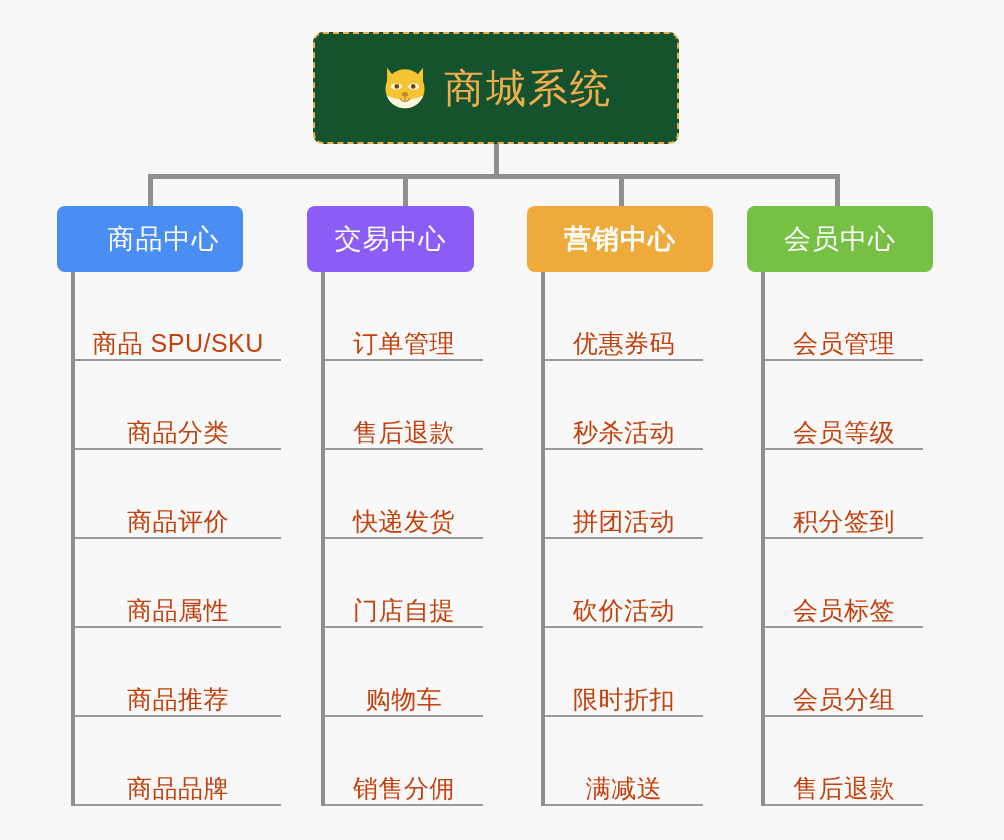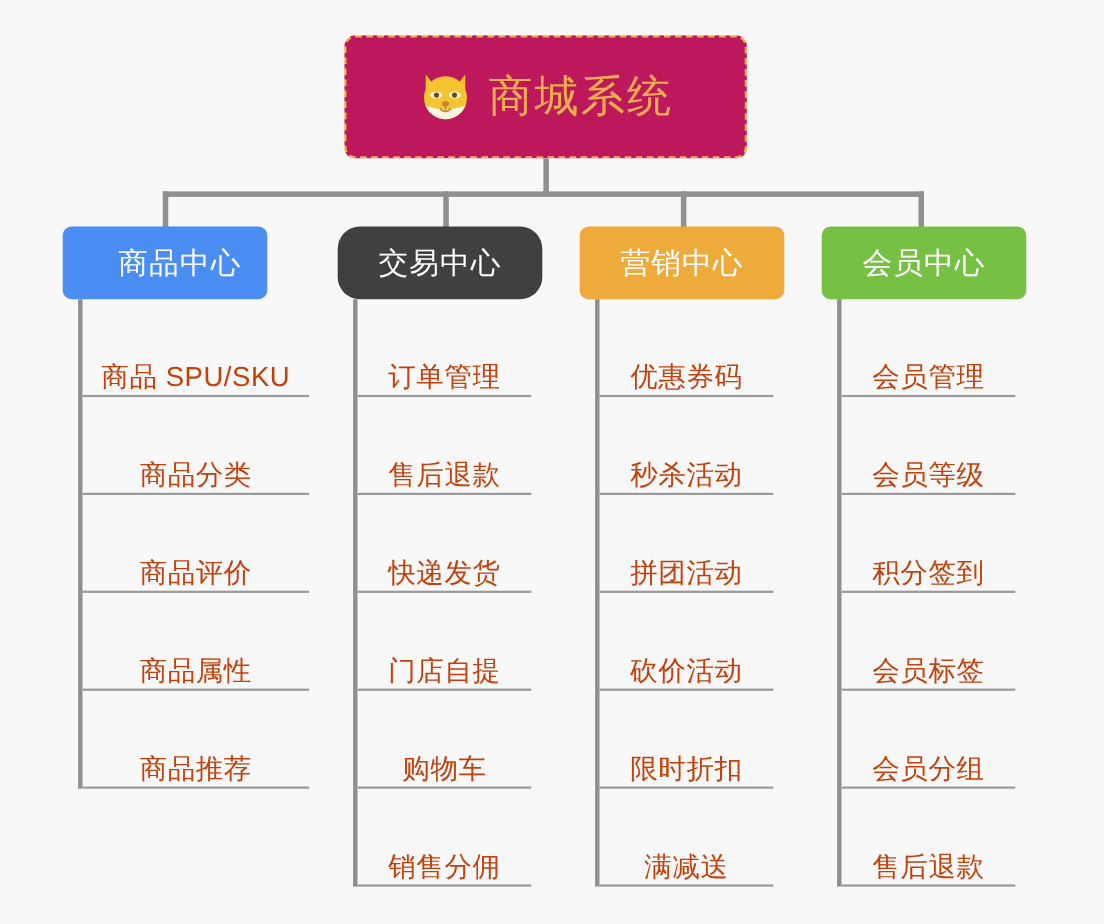--- a/index.html
+++ b/index.html
@@ -20,21 +20,21 @@
   }
 
   
   .root-node {
     position: absolute;
     left: 313px;
     top: 32px;
     width: 366px;
     height: 112px;
     box-sizing: border-box;
-    background: #be185d;
+    background: #14532d;
     border: 2px dashed #f0ad4e;
     border-radius: 10px;
     display: flex;
     align-items: center;
     justify-content: center;
     gap: 14px;
   }
   .root-emoji {
     width: 50px;
     height: 50px;
@@ -131,24 +131,24 @@
   <div class="conn conn-v-root"></div>
   <div class="conn conn-h-main"></div>
   <div class="conn conn-v-col" style="left: 148px;"></div>
   <div class="conn conn-v-col" style="left: 403px;"></div>
   <div class="conn conn-v-col" style="left: 619px;"></div>
   <div class="conn conn-v-col" style="left: 835px;"></div>
 
   <div class="cat-box" style="left: 57px; width: 186px; background: rgb(74, 142, 244); padding-left: 27px;">
     <span>商品中心</span>
   </div>
-  <div class="cat-box" style="left: 307px; width: 186px; background: #404040; border-radius: 20px;">
+  <div class="cat-box" style="left: 307px; width: 167px; background: #8b5cf6;">
     <span>交易中心</span>
   </div>
-  <div class="cat-box" style="left: 527px; width: 186px; background: rgb(238, 171, 60);">
+  <div class="cat-box" style="left: 527px; width: 186px; background: rgb(238, 171, 60); font-weight: bold;">
     <span>营销中心</span>
   </div>
   <div class="cat-box" style="left: 747px; width: 186px; background: rgb(118, 192, 68);">
     <span>会员中心</span>
   </div>
 
   <div class="col-items" style="left: 71px; width: 210px;">
       <div class="item">
         <span class="item-label">商品 SPU/SKU</span>
         <div class="item-underline" style="width: 206px;"></div>
@@ -162,20 +162,24 @@
         <div class="item-underline" style="width: 206px;"></div>
       </div>
       <div class="item">
         <span class="item-label">商品属性</span>
         <div class="item-underline" style="width: 206px;"></div>
       </div>
       <div class="item">
         <span class="item-label">商品推荐</span>
         <div class="item-underline" style="width: 206px;"></div>
       </div>
+      <div class="item">
+        <span class="item-label">商品品牌</span>
+        <div class="item-underline" style="width: 206px;"></div>
+      </div>
     </div>
   <div class="col-items" style="left: 321px; width: 162px;">
       <div class="item">
         <span class="item-label">订单管理</span>
         <div class="item-underline" style="width: 158px;"></div>
       </div>
       <div class="item">
         <span class="item-label">售后退款</span>
         <div class="item-underline" style="width: 158px;"></div>
       </div>

